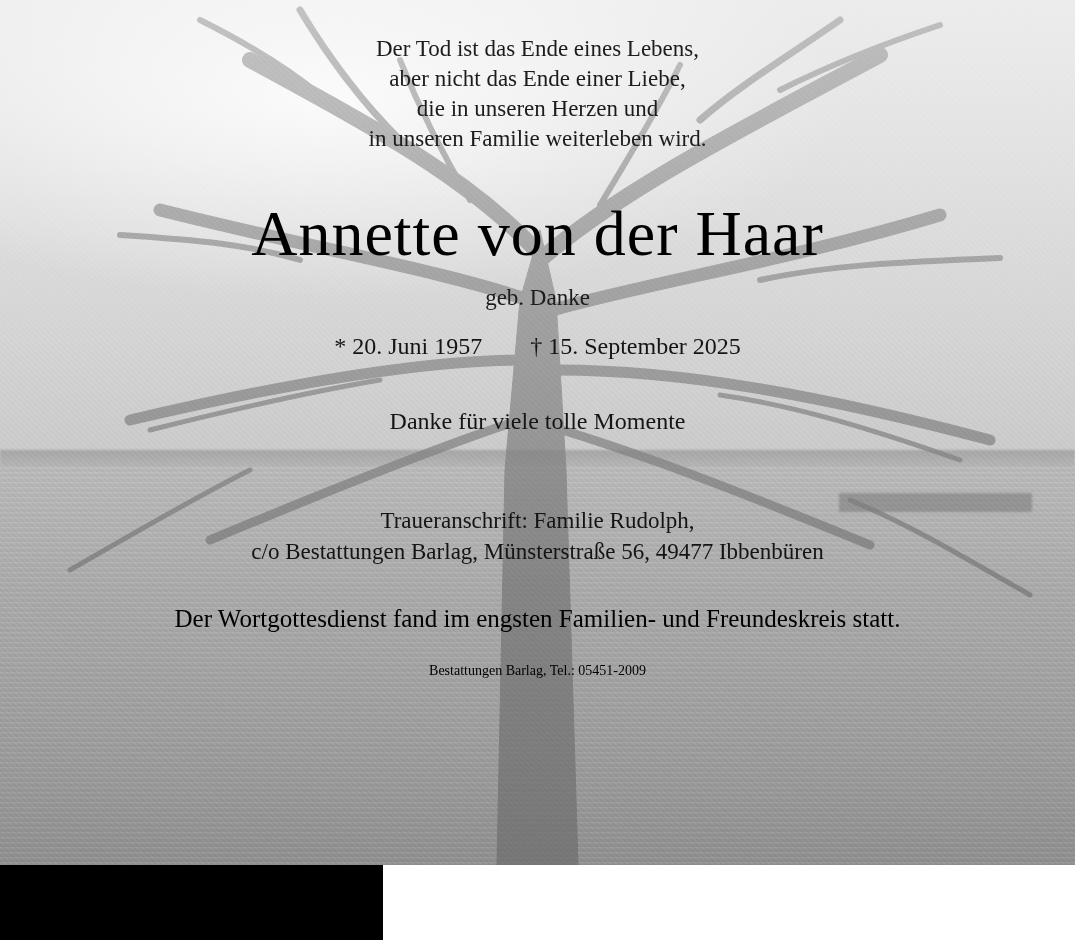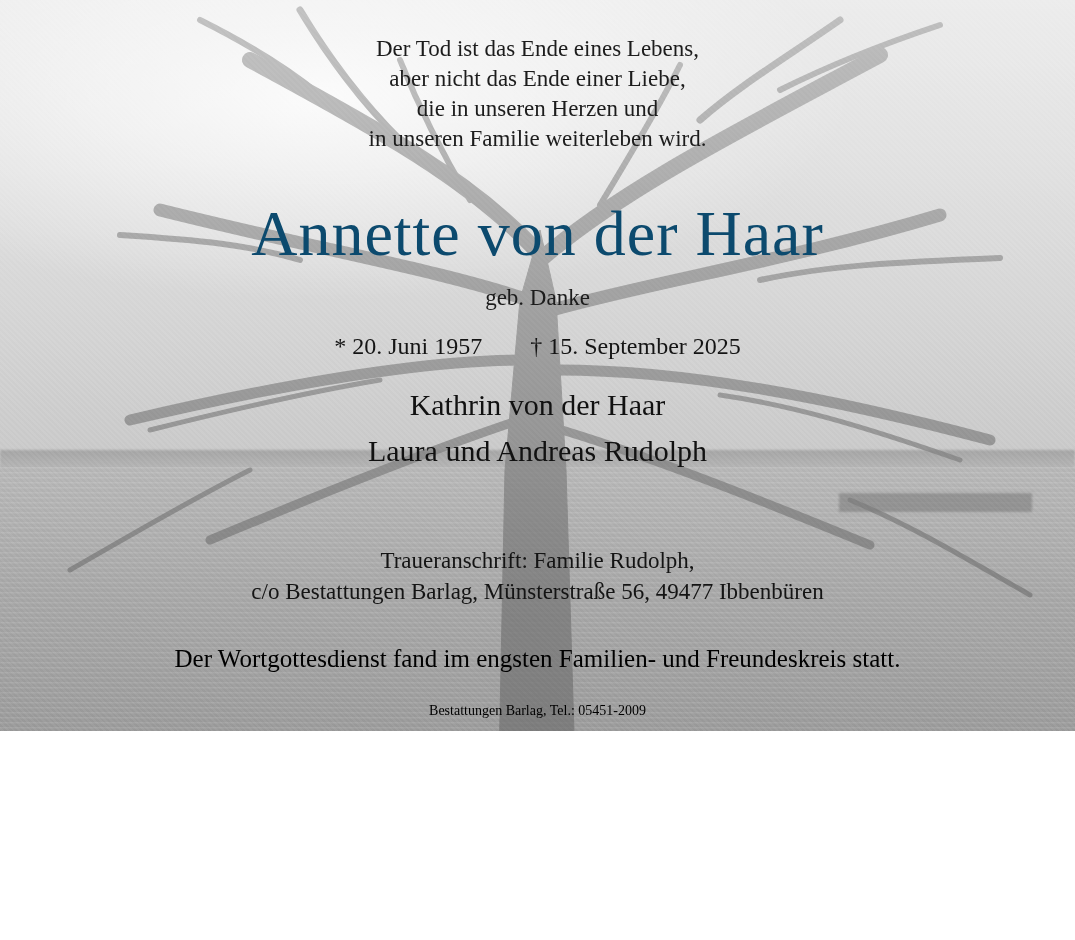--- a/index.html
+++ b/index.html
@@ -10,21 +10,21 @@
   body {
     width: 1075px;
     height: 940px;
     font-family: "Liberation Serif", serif;
     overflow: hidden;
   }
 
   .obituary {
     position: relative;
     width: 1075px;
-    height: 731px;
+    height: 940px;
     background: #ffffff;
     overflow: hidden;
   }
 
   
   .photo {
     position: absolute;
     left: 0;
     top: 0;
     width: 1075px;
@@ -116,21 +116,21 @@
   }
   .poem div { white-space: nowrap; }
 
   .name {
     margin: 0;
     padding-top: 46px;
     font-size: 64px;
     font-weight: 400;
     letter-spacing: 1px;
     line-height: 1.05;
-    color: #0c4a6e;
+    color: #000000;
   }
 
   .maiden {
     margin: 0;
     padding-top: 18px;
     font-size: 23px;
     color: #1c1c1c;
   }
 
   .dates {
@@ -253,25 +253,22 @@
     <h1 class="name">Annette von der Haar</h1>
 
     <div class="maiden">geb. Danke</div>
 
     <div class="dates">
       <span>* 20. Juni 1957</span>
       <span class="gap"></span>
       <span>† 15. September 2025</span>
     </div>
 
-
-    <div class="mourners">
-      <div>Kathrin von der Haar</div>
-      <div>Laura und Andreas Rudolph</div>
-    </div>
+    <div class="thanks">Danke für viele tolle Momente</div>
+
 
     <div class="address">
       <div>Traueranschrift: Familie Rudolph,</div>
       <div>c/o Bestattungen Barlag, Münsterstraße 56, 49477 Ibbenbüren</div>
     </div>
 
     <div class="service">Der Wortgottesdienst fand im engsten Familien- und Freundeskreis statt.</div>
 
     <div class="funeralhome">Bestattungen Barlag, Tel.: 05451-2009</div>
 

